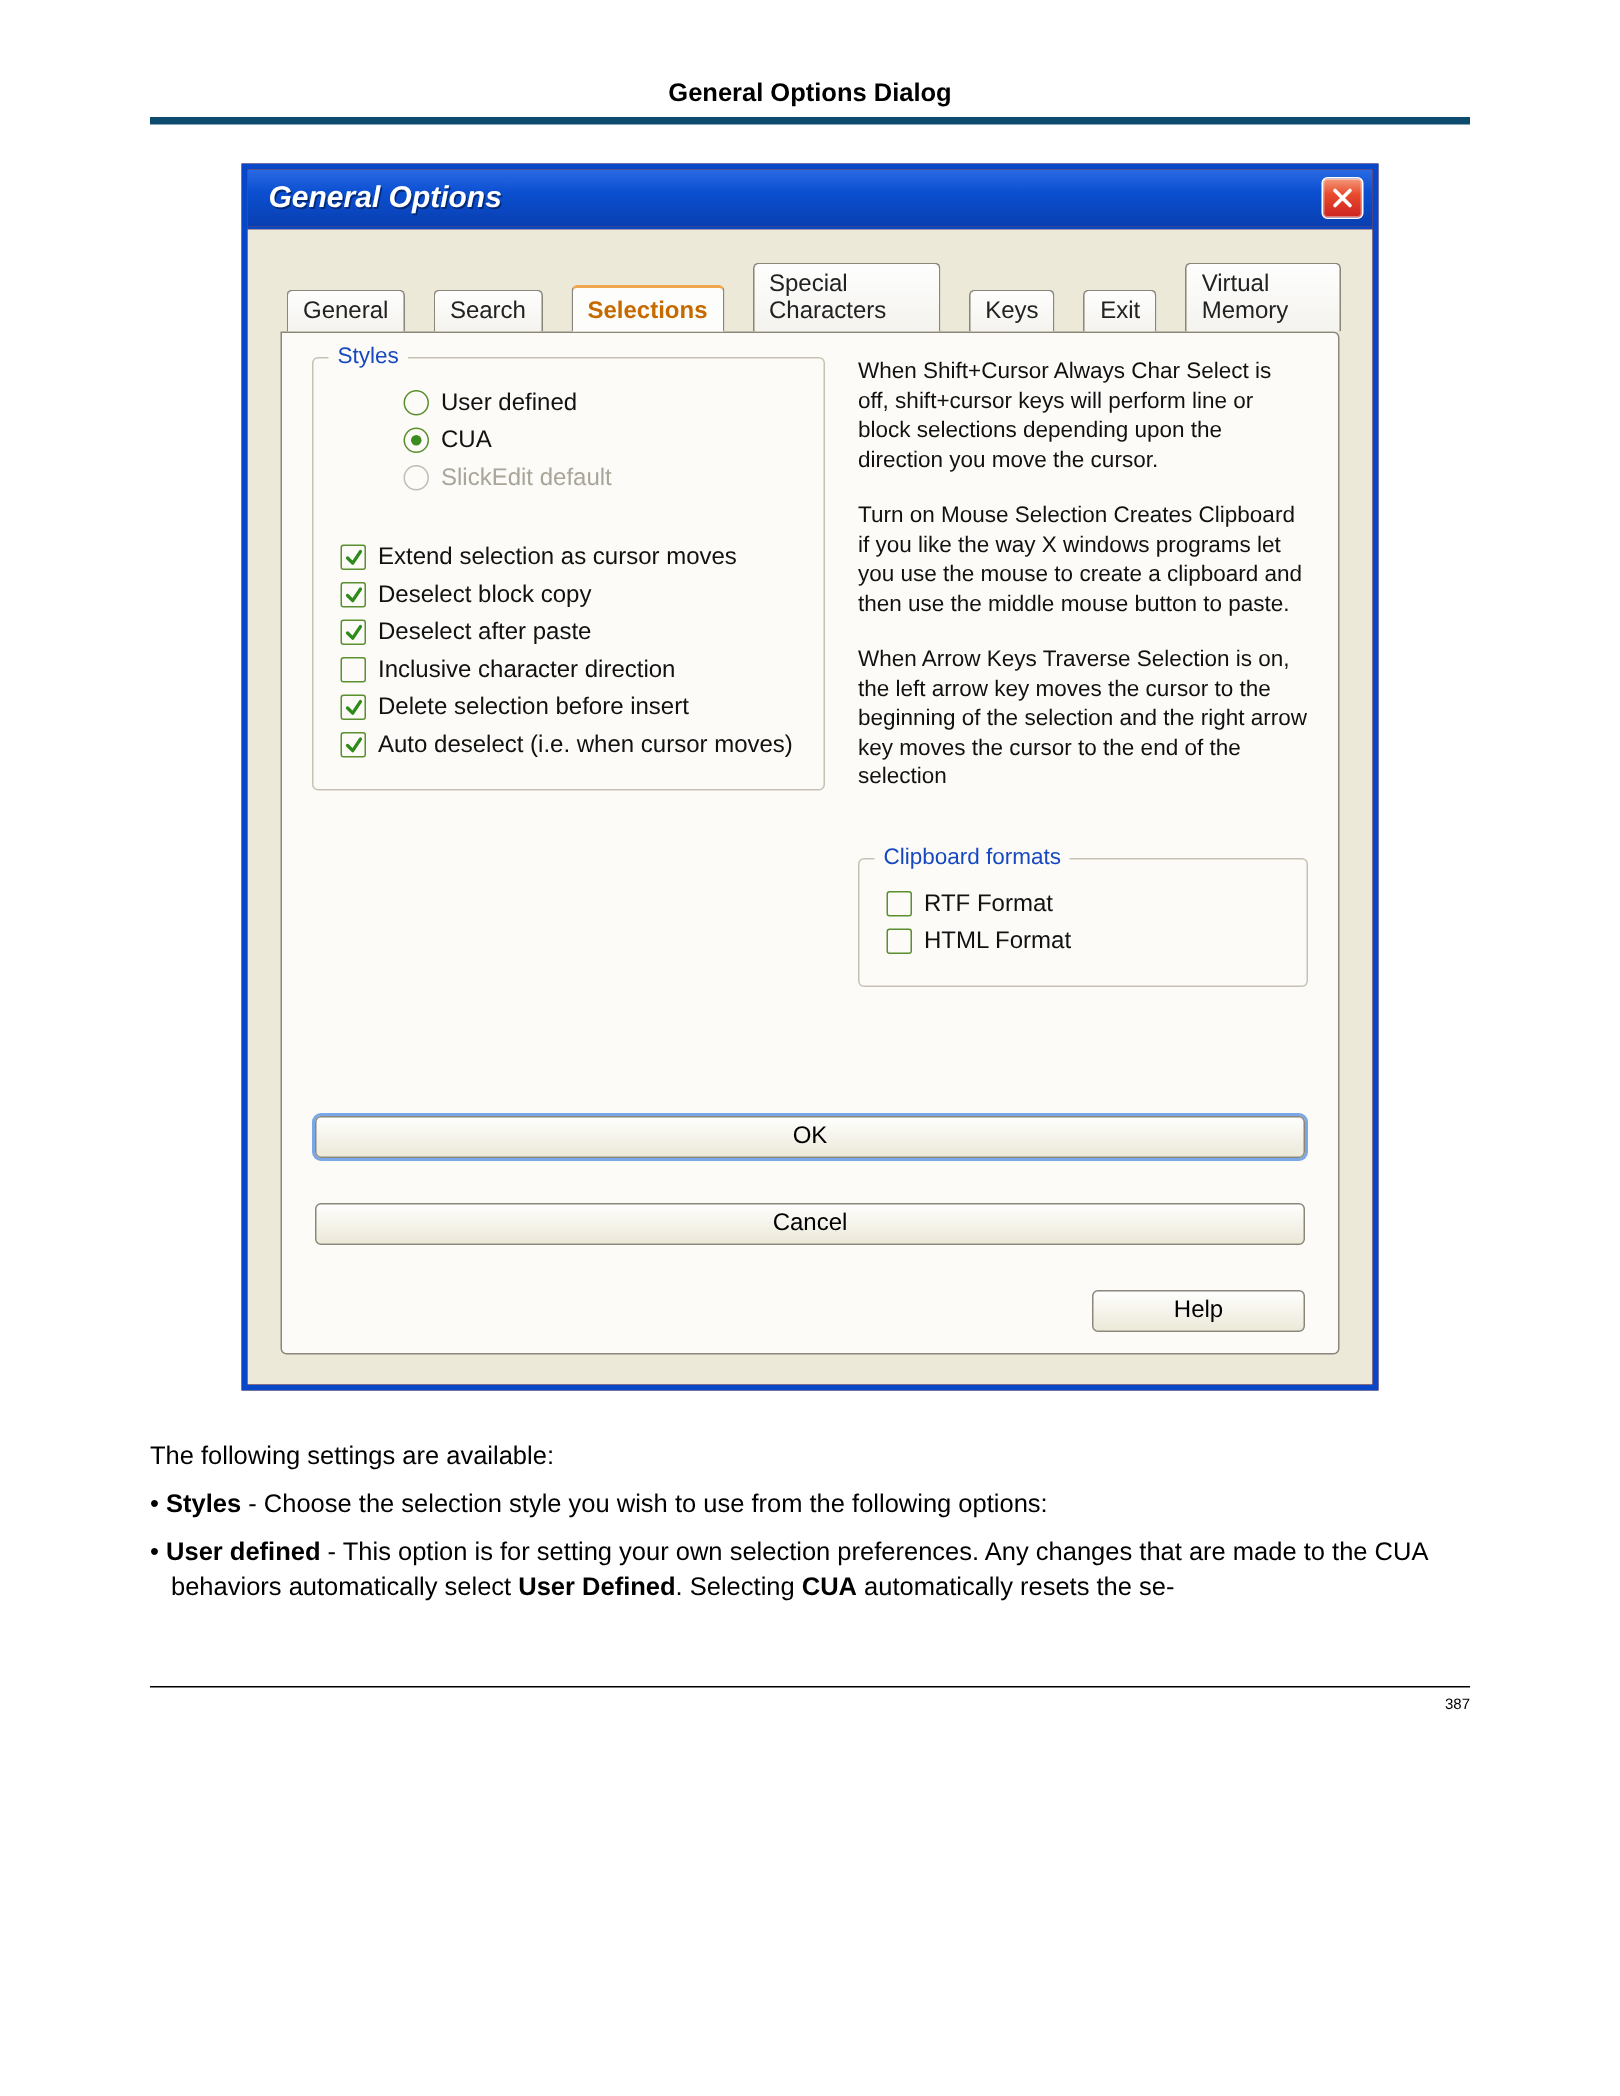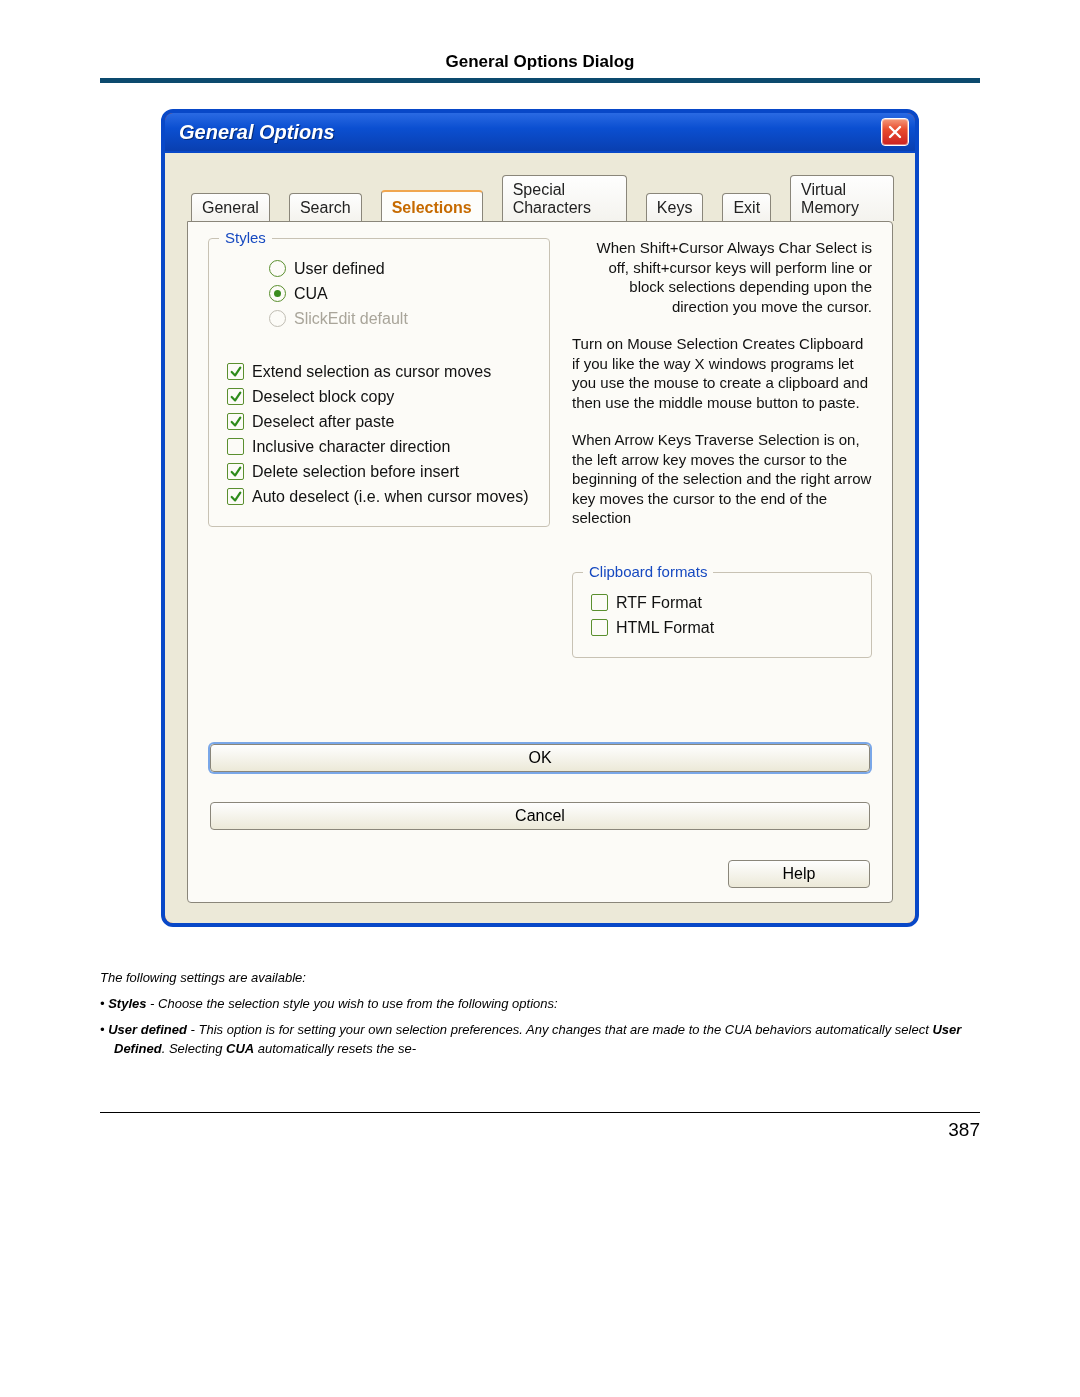--- a/index.html
+++ b/index.html
@@ -21,21 +21,21 @@
     font-size:17px;
     padding:12px 0 6px;
     border-bottom:5px solid #0c4a6e;
     margin-bottom:26px;
   }
   
   .window{
     width:750px;
     margin:16px auto;
     border:4px solid #0848c8;
-    border-radius:12px;
+    border-radius:0;
     overflow:hidden;
     background:#c2410c;
     font-family:"Segoe UI","Tahoma",sans-serif;
     font-size:16px;
   }
   .titlebar{
     height:38px;
     background:linear-gradient(#2a6ae3,#0b4fd1 40%,#093fb0);
     display:flex;
     align-items:center;
@@ -150,28 +150,28 @@
   
   .button-row{display:flex;gap:30px;padding:0 2px;margin-top:auto;flex-direction:column;}
   .btn{
     min-width:100px;padding:4px 20px;
     border:1px solid #8a867a;background:linear-gradient(#fefefe,#ece9d8);
     border-radius:4px;font-size:16px;text-align:center;cursor:pointer;
   }
   .btn.default{box-shadow:0 0 0 2px #7aa7e8;}
   .push-right{margin-left:auto;}
   
-  .doc{font-size:13px;line-height:1.4;margin-top:42px;font-style:italic;}
+  .doc{font-size:17px;line-height:1.4;margin-top:32px;}
   .doc p{margin:8px 0;}
   .bullet1{margin:6px 0 6px 14px;text-indent:-14px;padding-left:14px;}
   .bullet2{margin:6px 0 0 46px;text-indent:-14px;padding-left:14px;}
   .bullet1::before,.bullet2::before{content:"•  ";}
   .footer{
     border-top:1px solid #000;margin:54px 100px 0;
-    text-align:right;font-size:19px;padding-top:6px;
+    text-align:right;font-size:10px;padding-top:6px;
   }
 </style>
 </head>
 <body>
 
 <div class="page">
   <div class="inner">
     <div class="page-heading">General Options Dialog</div>
 
     <div class="window">
@@ -261,21 +261,21 @@
                       </span>
                       <span class="ctl-label">Auto deselect (i.e. when cursor moves)</span>
                     </div>
                   </div>
               </div>
               <div class="spacer"></div>
             </div>
 
             <div class="col-right">
               <div id="desc">
-                  <p class="desc" style="margin: 0px 0px 18px; text-align: right;">When Shift+Cursor Always Char Select is off, shift+cursor keys will perform line or block selections depending upon the direction you move the cursor.</p>
+                  <p class="desc" style="margin: 0px 0px 18px;">When Shift+Cursor Always Char Select is off, shift+cursor keys will perform line or block selections depending upon the direction you move the cursor.</p>
                   <p class="desc" style="margin: 0px 0px 18px;">Turn on Mouse Selection Creates Clipboard if you like the way X windows programs let you use the mouse to create a clipboard and then use the middle mouse button to paste.</p>
                   <p class="desc" style="margin: 0px 0px 18px;">When Arrow Keys Traverse Selection is on, the left arrow key moves the cursor to the beginning of the selection and the right arrow key moves the cursor to the end of the selection</p>
                 </div>
               <div class="groupbox" style="margin-top:6px;">
                 <span class="groupbox-legend">Clipboard formats</span>
                 <div id="clipChecks">
                     <div class="check-row">
                       <span class="check"></span>
                       <span class="ctl-label">RTF Format</span>
                     </div>

